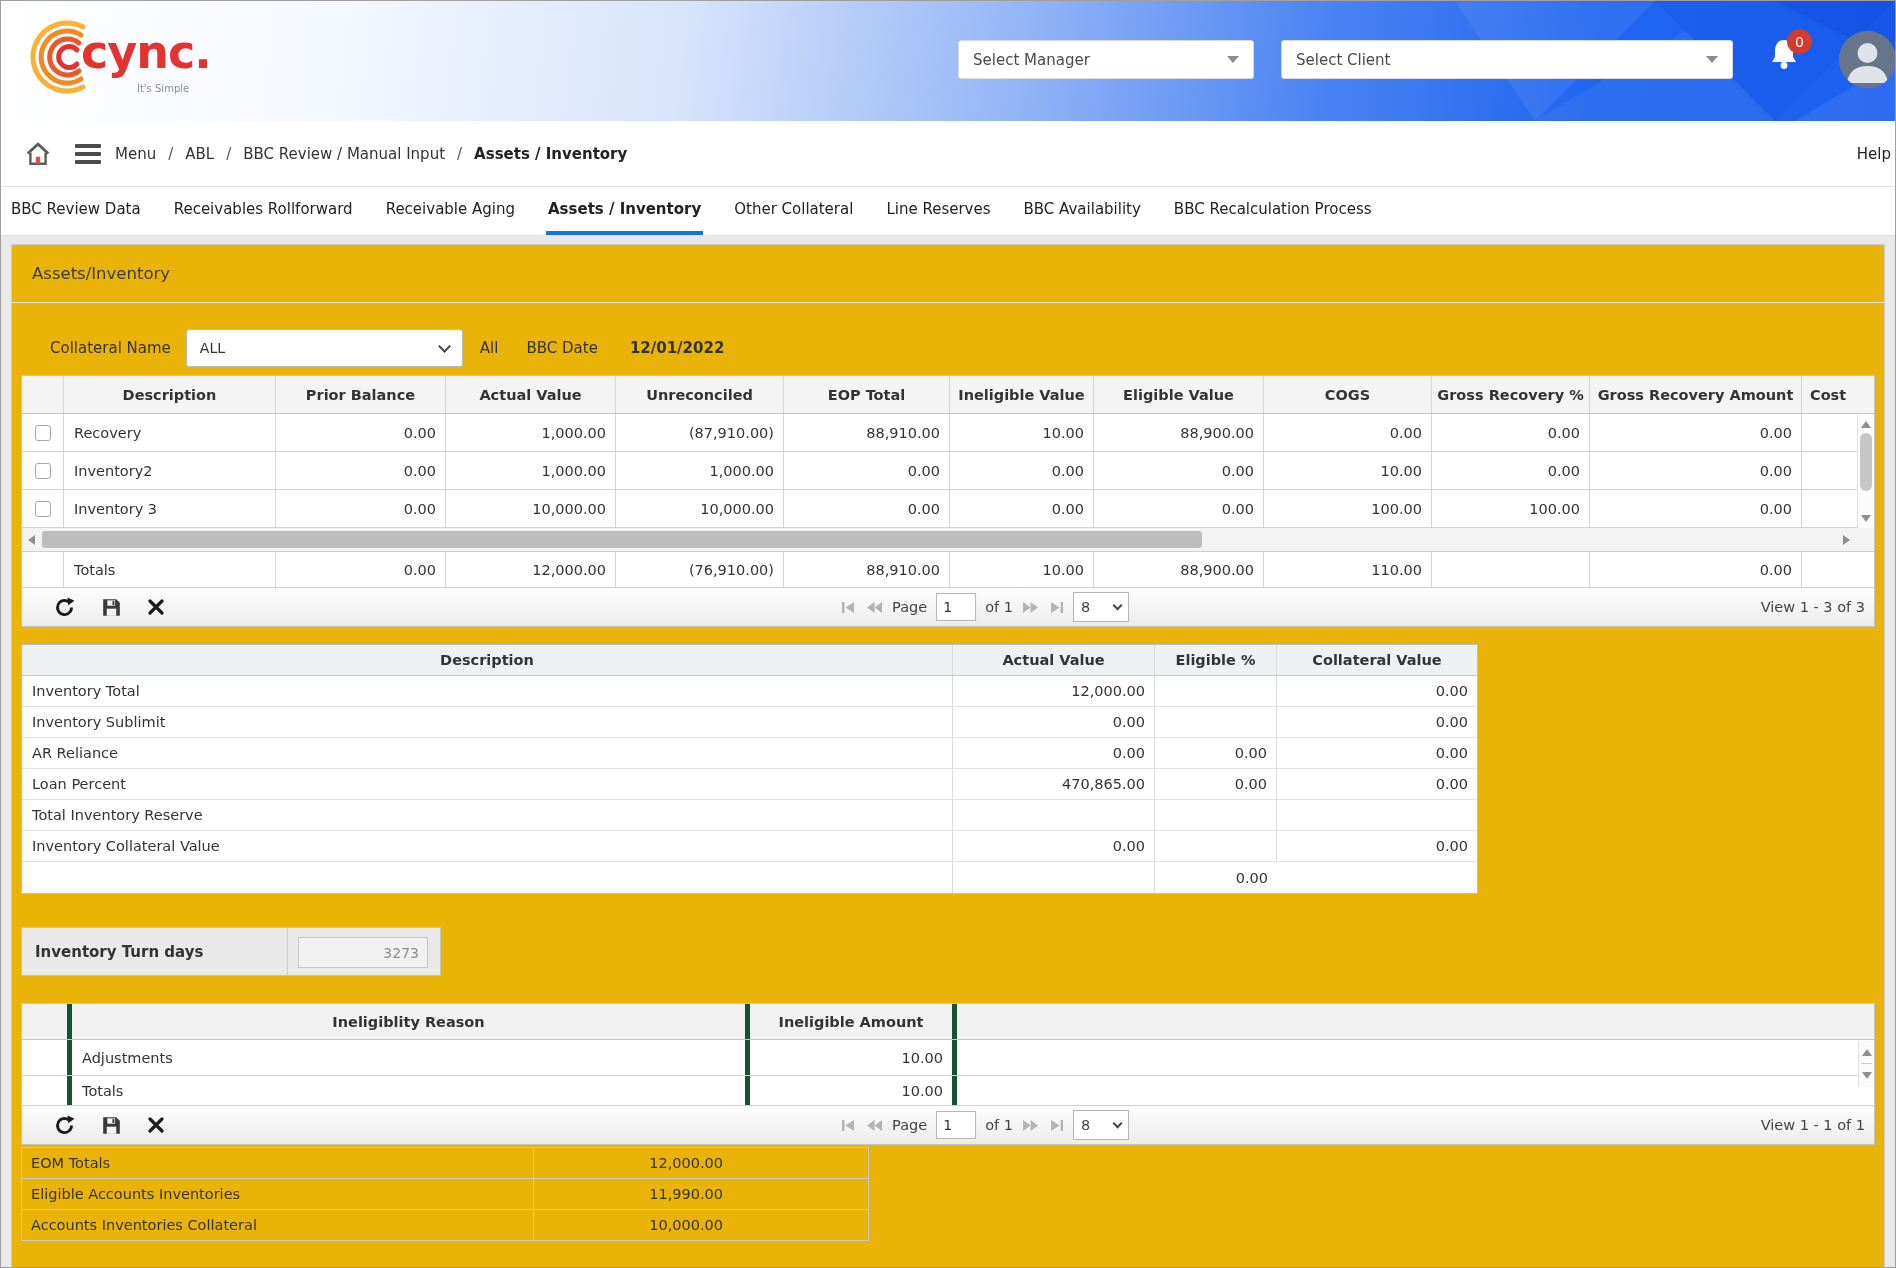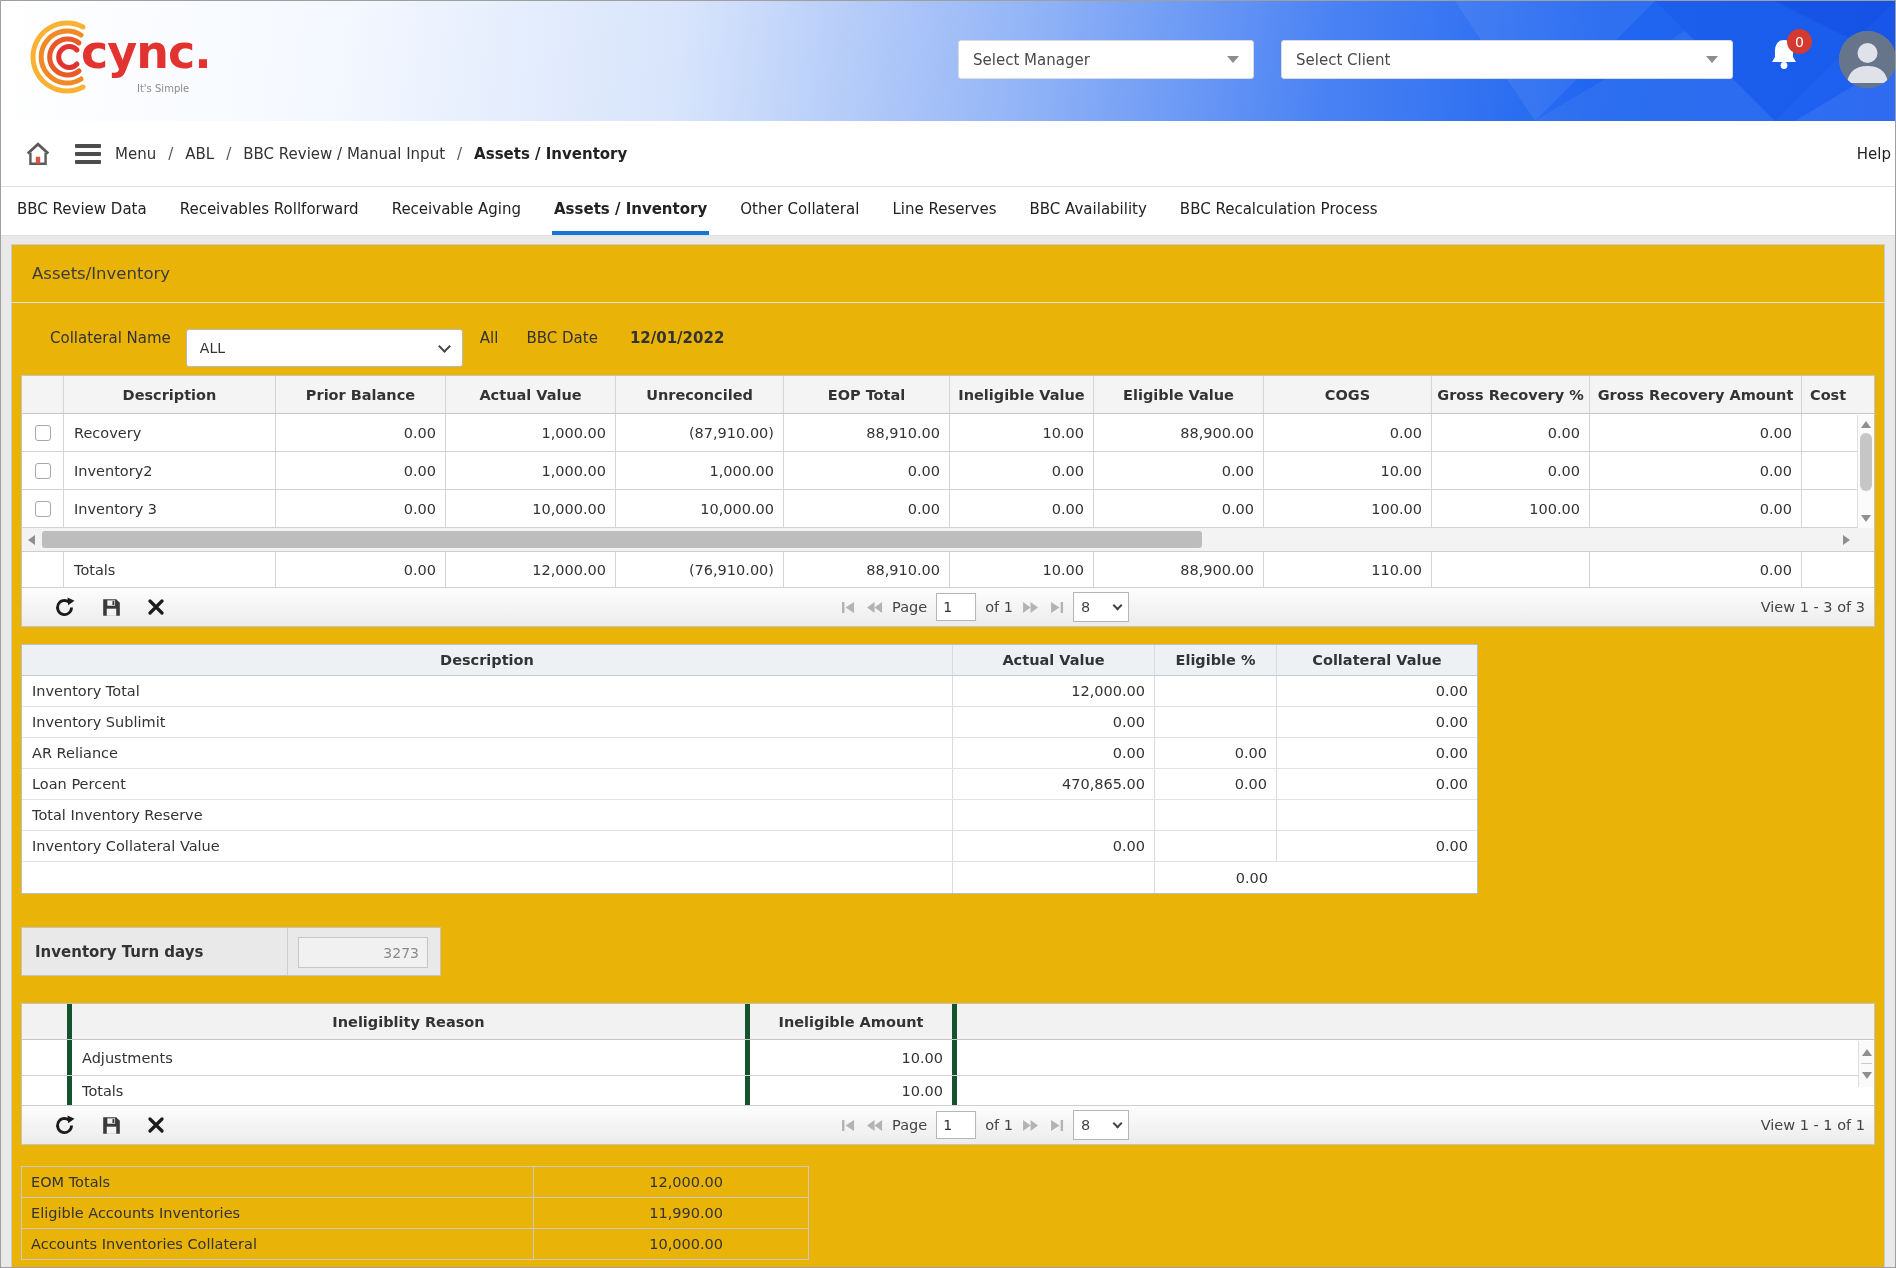--- a/index.html
+++ b/index.html
@@ -44,30 +44,30 @@
   .crumbrow .sep{color:#555; margin:0 12px;}
   .crumb-link{color:#333; cursor:pointer; text-decoration:none;}
   .crumb-current{font-weight:700; color:#222;}
   .menu-label{margin-left:14px; color:#333; cursor:pointer;}
   .help-link{position:absolute; right:4px; color:#222; cursor:pointer;}
   .hamburger{display:inline-block; margin-left:24px; cursor:pointer;}
   .hamburger i{display:block; width:26px; height:4px; background:#4c4c4c; margin:4px 0; border-radius:1px;}
   
   .tabs{
     height:49px; background:#fff; border-bottom:1px solid #e0e0e0;
-    display:flex; align-items:stretch; padding-left:14px; font-size:15px;
+    display:flex; align-items:stretch; padding-left:8px; font-size:15px;
   }
   .tab{display:flex; align-items:center; padding:0 2px; margin-right:29px; color:#222;
        font-weight:500; cursor:pointer; border-bottom:4px solid transparent; white-space:nowrap;}
   .tab.active{font-weight:700; border-bottom:4px solid #1674d4;}
   
   .content{height:1045px; padding:8px 10px 0 10px;}
   .panel{background:#eab308; border:1px solid #cccccc; height:1028px; position:relative;}
   .panel-title{height:58px; line-height:58px; padding-left:20px; font-size:16.5px; color:#3c3c3c; border-bottom:1px solid #e3e3e3;}
-  .filter-row{display:flex; align-items:flex-start; margin:26px 0 0 38px; font-size:15px;}
+  .filter-row{display:flex; align-items:center; margin:26px 0 0 38px; font-size:15px;}
   .filter-label{color:#333;}
   .dd{
     width:277px; height:38px; border:1px solid #b9b9b9; border-radius:3px; margin-left:15px;
     display:flex; align-items:center; justify-content:space-between; padding:0 13px; font-size:14px; cursor:pointer; background:#fff;
   }
   .chev{width:9px; height:9px; border-right:2px solid #444; border-bottom:2px solid #444; transform:rotate(45deg); margin-top:-4px;}
   .all-label{margin-left:17px;}
   .bbc-date-label{margin-left:28px;}
   .bbc-date-value{margin-left:32px; font-weight:700;}
   
@@ -124,21 +124,21 @@
   .irow > div:last-child{border-right:none;}
   .ihead{height:36px; background:#f2f2f2; border-bottom:1px solid #c6c6c6;}
   .ihead > div{justify-content:center; font-weight:700;}
   .ibody{height:36px; background:#fff; border-bottom:1px solid #d2d2d2;}
   .itotals{height:30px; background:#fff; border-bottom:1px solid #cfcfcf;}
   .mini-scroll{position:absolute; right:0; top:37px; width:16px; height:46px; background:#fafafa; border-left:1px solid #ddd;}
   .mini-scroll .tri-up{top:8px;}
   .mini-scroll .tri-dn{bottom:8px;}
   .mini-scroll .mid{position:absolute; left:2px; right:2px; top:22px; border-top:1px solid #ccc;}
   
-  .sumtable{width:788px; margin:21px 0 0 9px; border:1px solid #c9c9c9; border-bottom:none;text-align:right;}
+  .sumtable{width:848px; margin:2px 0 0 9px; border:1px solid #c9c9c9; border-bottom:none;text-align:right;}
   .srow{display:grid; grid-template-columns:512px 198px; border-bottom:1px solid #c9c9c9;}
   .srow > div{height:30px; font-size:14.5px; display:flex; align-items:center;}
   .srow > div:first-child{border-right:1px solid #c9c9c9; padding-left:9px;}
   .srow > div:last-child{justify-content:flex-end; padding-right:9px;}
   .num{justify-content:flex-end; padding-right:9px;}
   svg{display:block;}
 </style>
 </head>
 <body>
 

